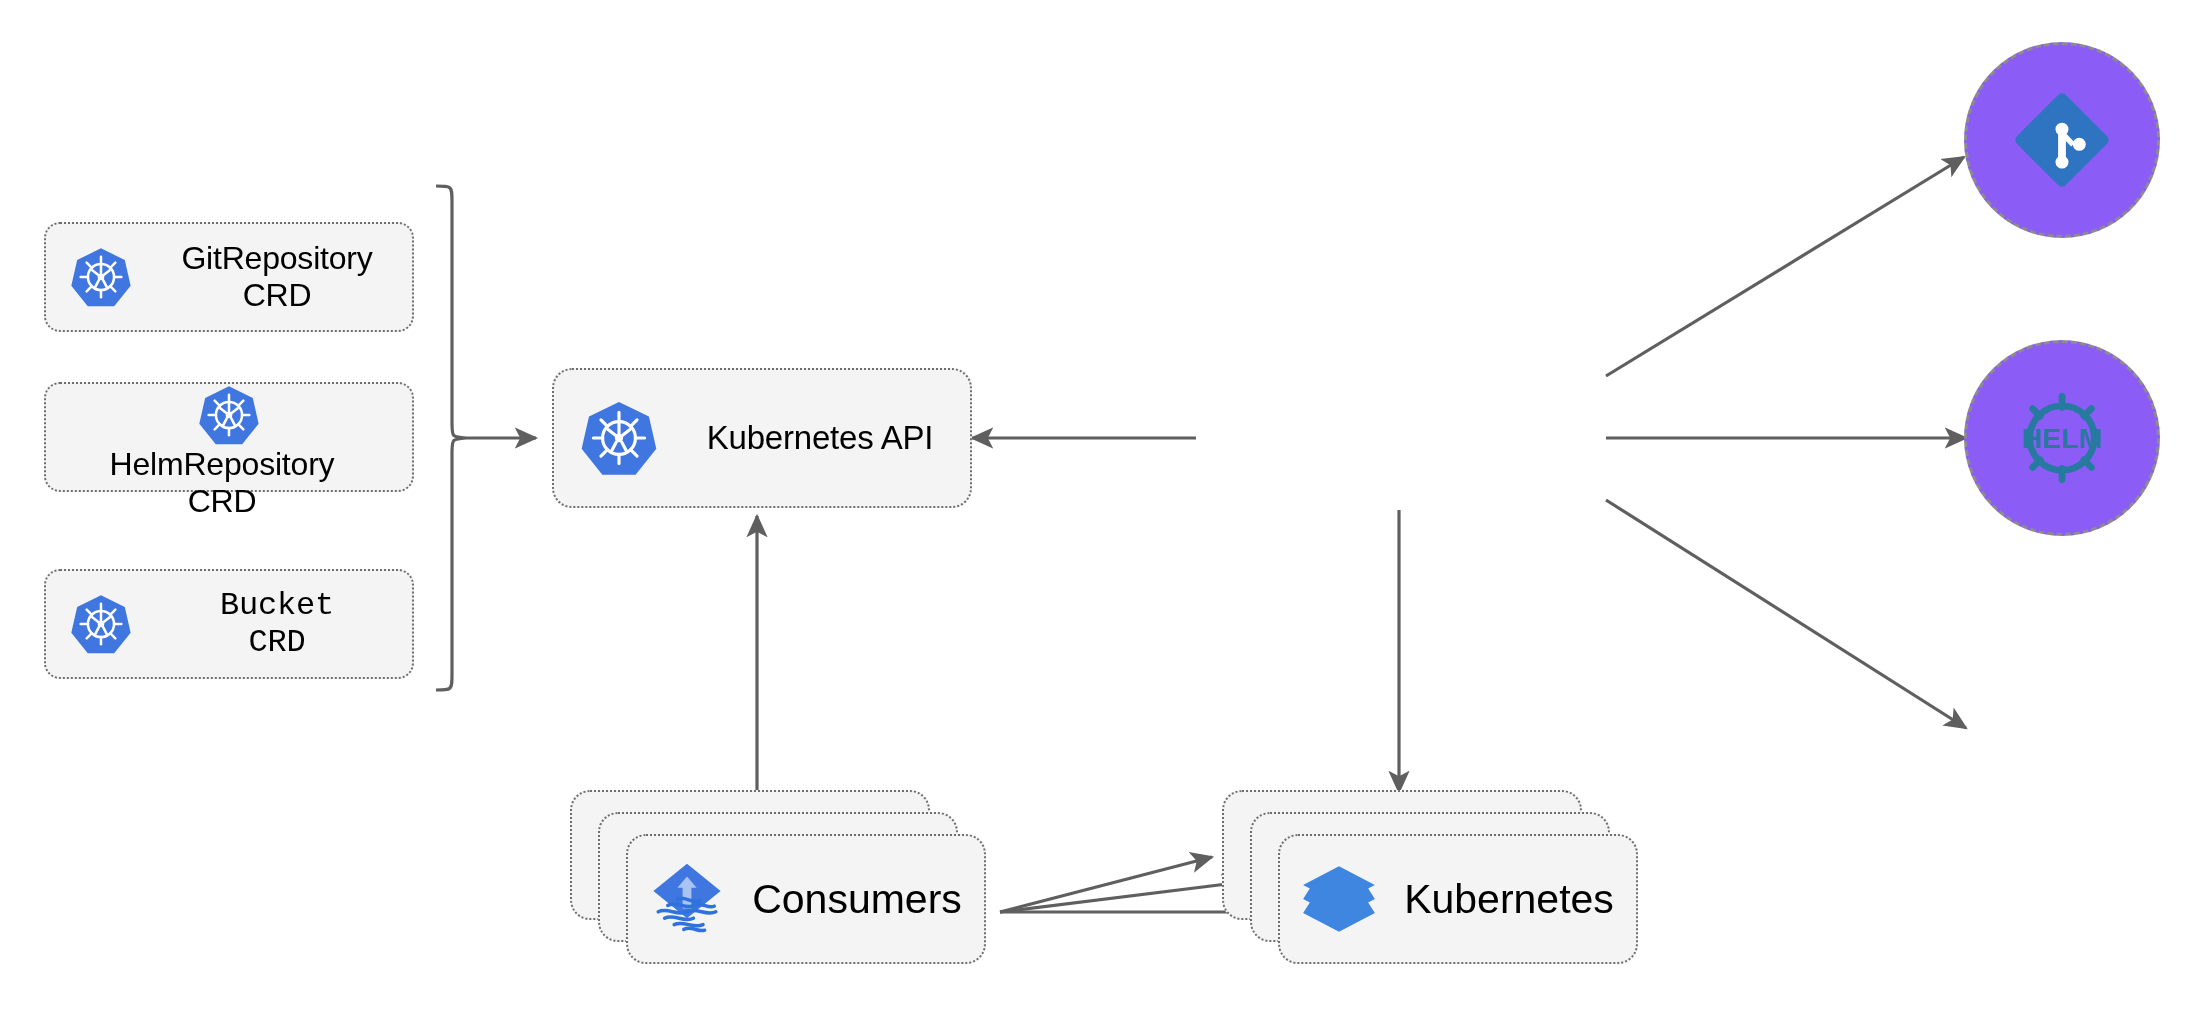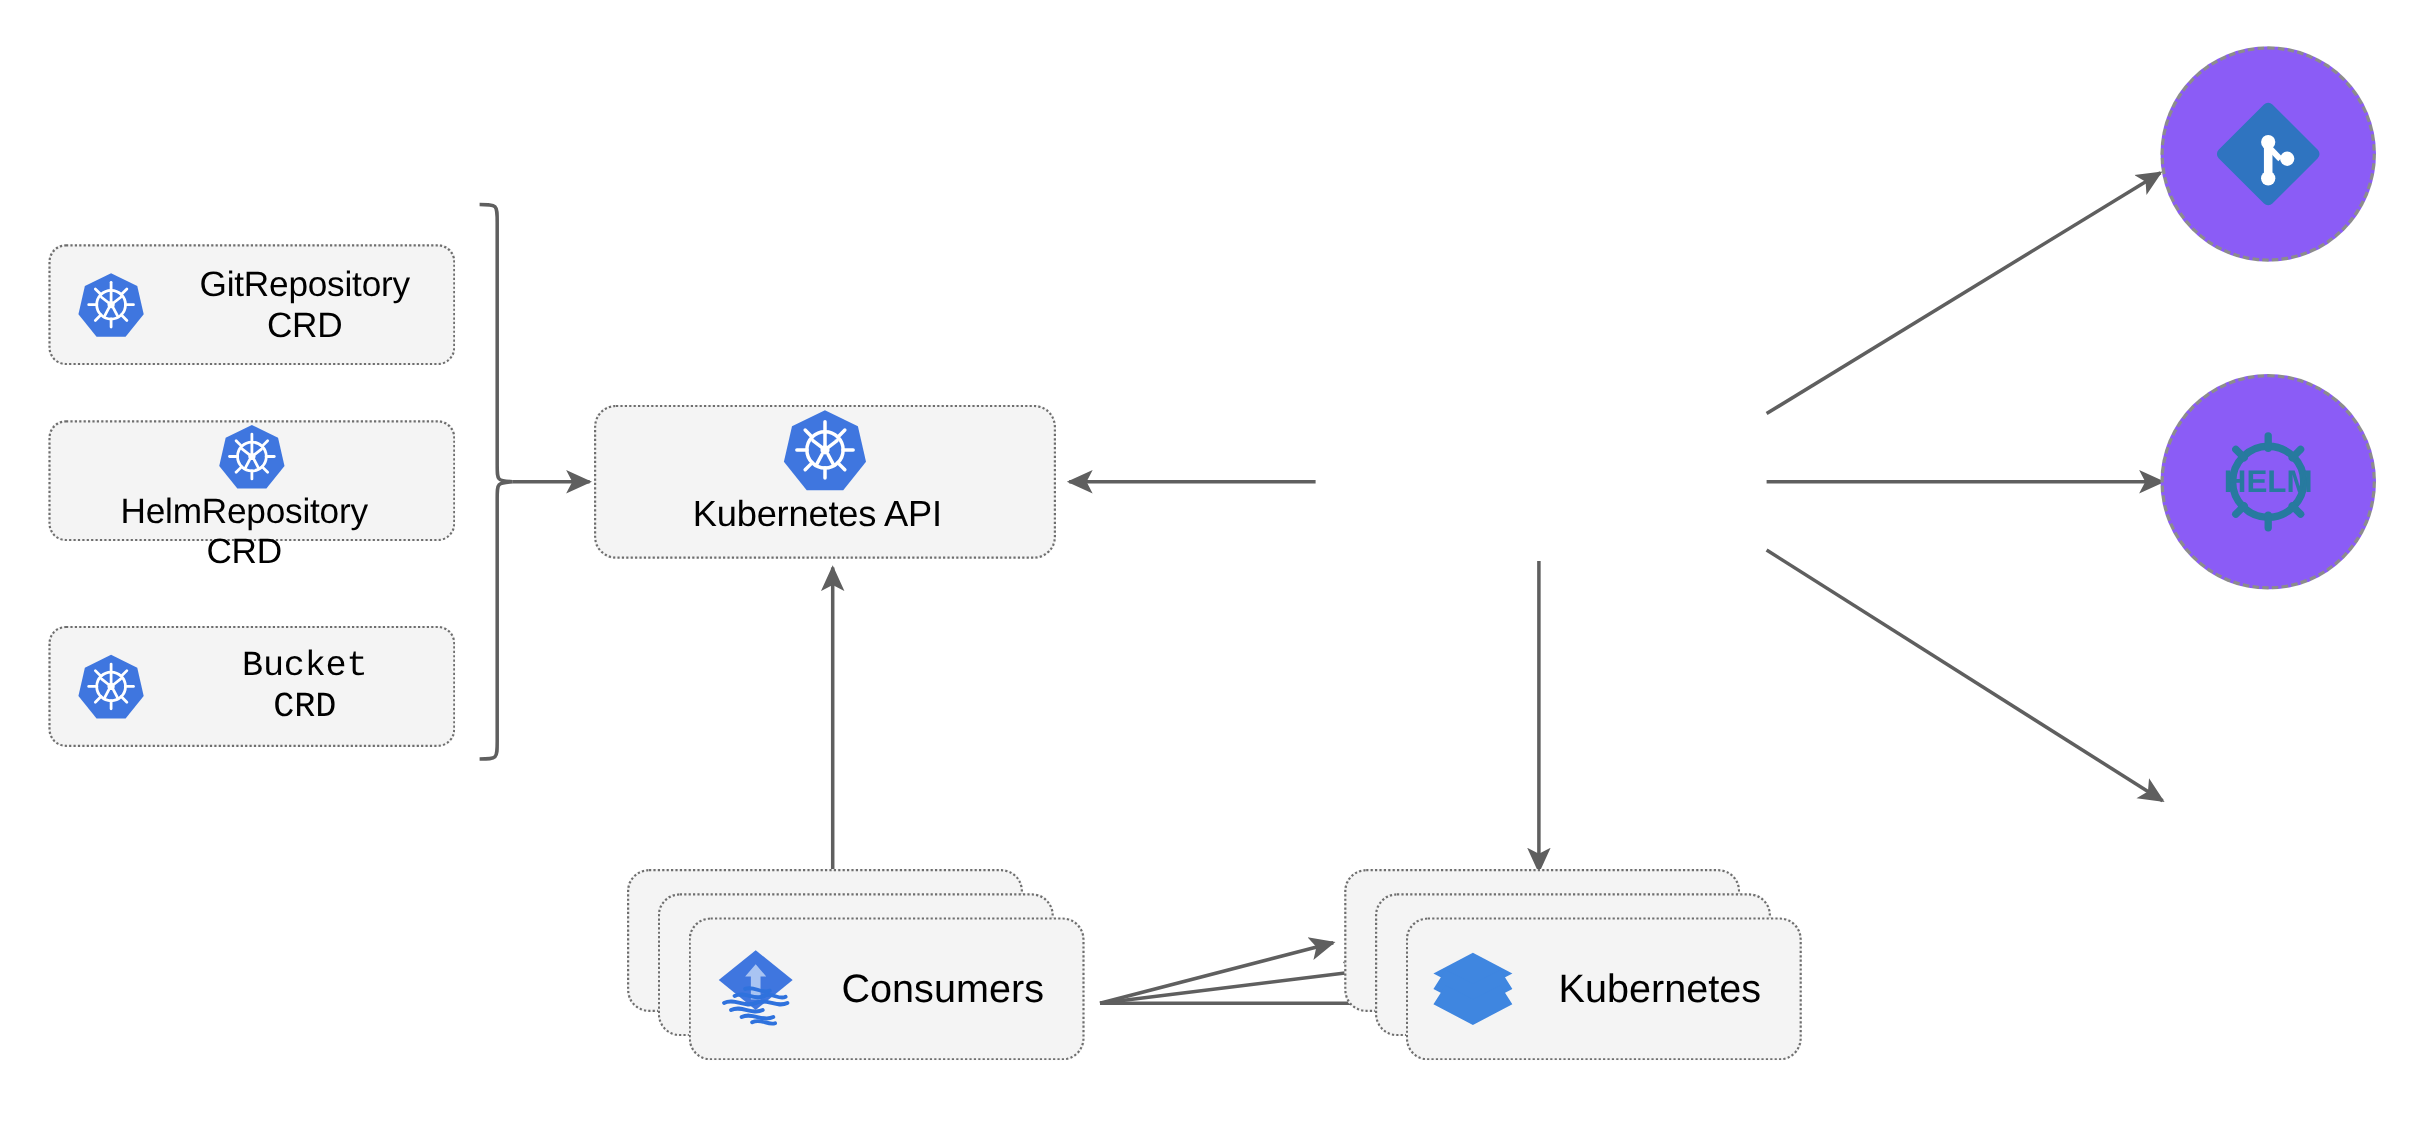--- a/index.html
+++ b/index.html
@@ -85,21 +85,21 @@
   .stack .sheet.s1 { left: 0;   top: 0;  }
   .stack .sheet.s2 { left: 28px; top: 22px; }
   .stack .sheet.s3 {
     left: 56px; top: 44px;
     display: flex;
     align-items: center;
   }
   .stack .sheet.s3 .icon-slot { width: 118px; display:flex; align-items:center; justify-content:center; }
   .stack .sheet.s3 .label {
     flex: 1; text-align: center; color: #000;
-    font-size: 36px; padding-right: 16px;
+    font-size: 41px; padding-right: 16px;
   }
 
   
   .circle-node {
     position: absolute;
     width: 196px;
     height: 196px;
     box-sizing: border-box;
     border: 3px dashed #8c8c8c;
     border-radius: 50%;
@@ -225,21 +225,21 @@
           <line x1="25.5" y1="43.4" x2="29.8" y2="35.2"></line>
           <line x1="38.5" y1="43.4" x2="34.2" y2="35.2"></line>
         </g>
         <circle cx="32" cy="32" r="3.4" fill="#ffffff"></circle>
       </svg>
     </span>
     <span class="label">Bucket
 CRD</span>
   </div>
 
-  <div class="node big" style="left:540px; top:368px; width:420px; height:140px;flex-direction:column;">
+  <div class="node big" style="left:552px; top:368px; width:420px; height:140px;">
     <span class="icon-slot" style="width:130px;">
       <svg width="78" height="78" viewBox="0 0 64 64">
         <path d="M32 2.6 57.6 15.1 63.9 42.7 46.2 64.8 17.8 64.8 0.1 42.7 6.4 15.1 z" transform="translate(0,-2) scale(0.96) translate(1.3,2)" fill="#3f76df"></path>
         <g fill="none" stroke="#ffffff" stroke-width="2.6" stroke-linecap="round">
           <circle cx="32" cy="32" r="13.5"></circle>
           <line x1="32" y1="11" x2="32" y2="18.6"></line>
           <line x1="32" y1="45.4" x2="32" y2="53"></line>
           <line x1="11" y1="32" x2="18.6" y2="32"></line>
           <line x1="45.4" y1="32" x2="53" y2="32"></line>
           <line x1="17.2" y1="17.2" x2="22.5" y2="22.5"></line>

